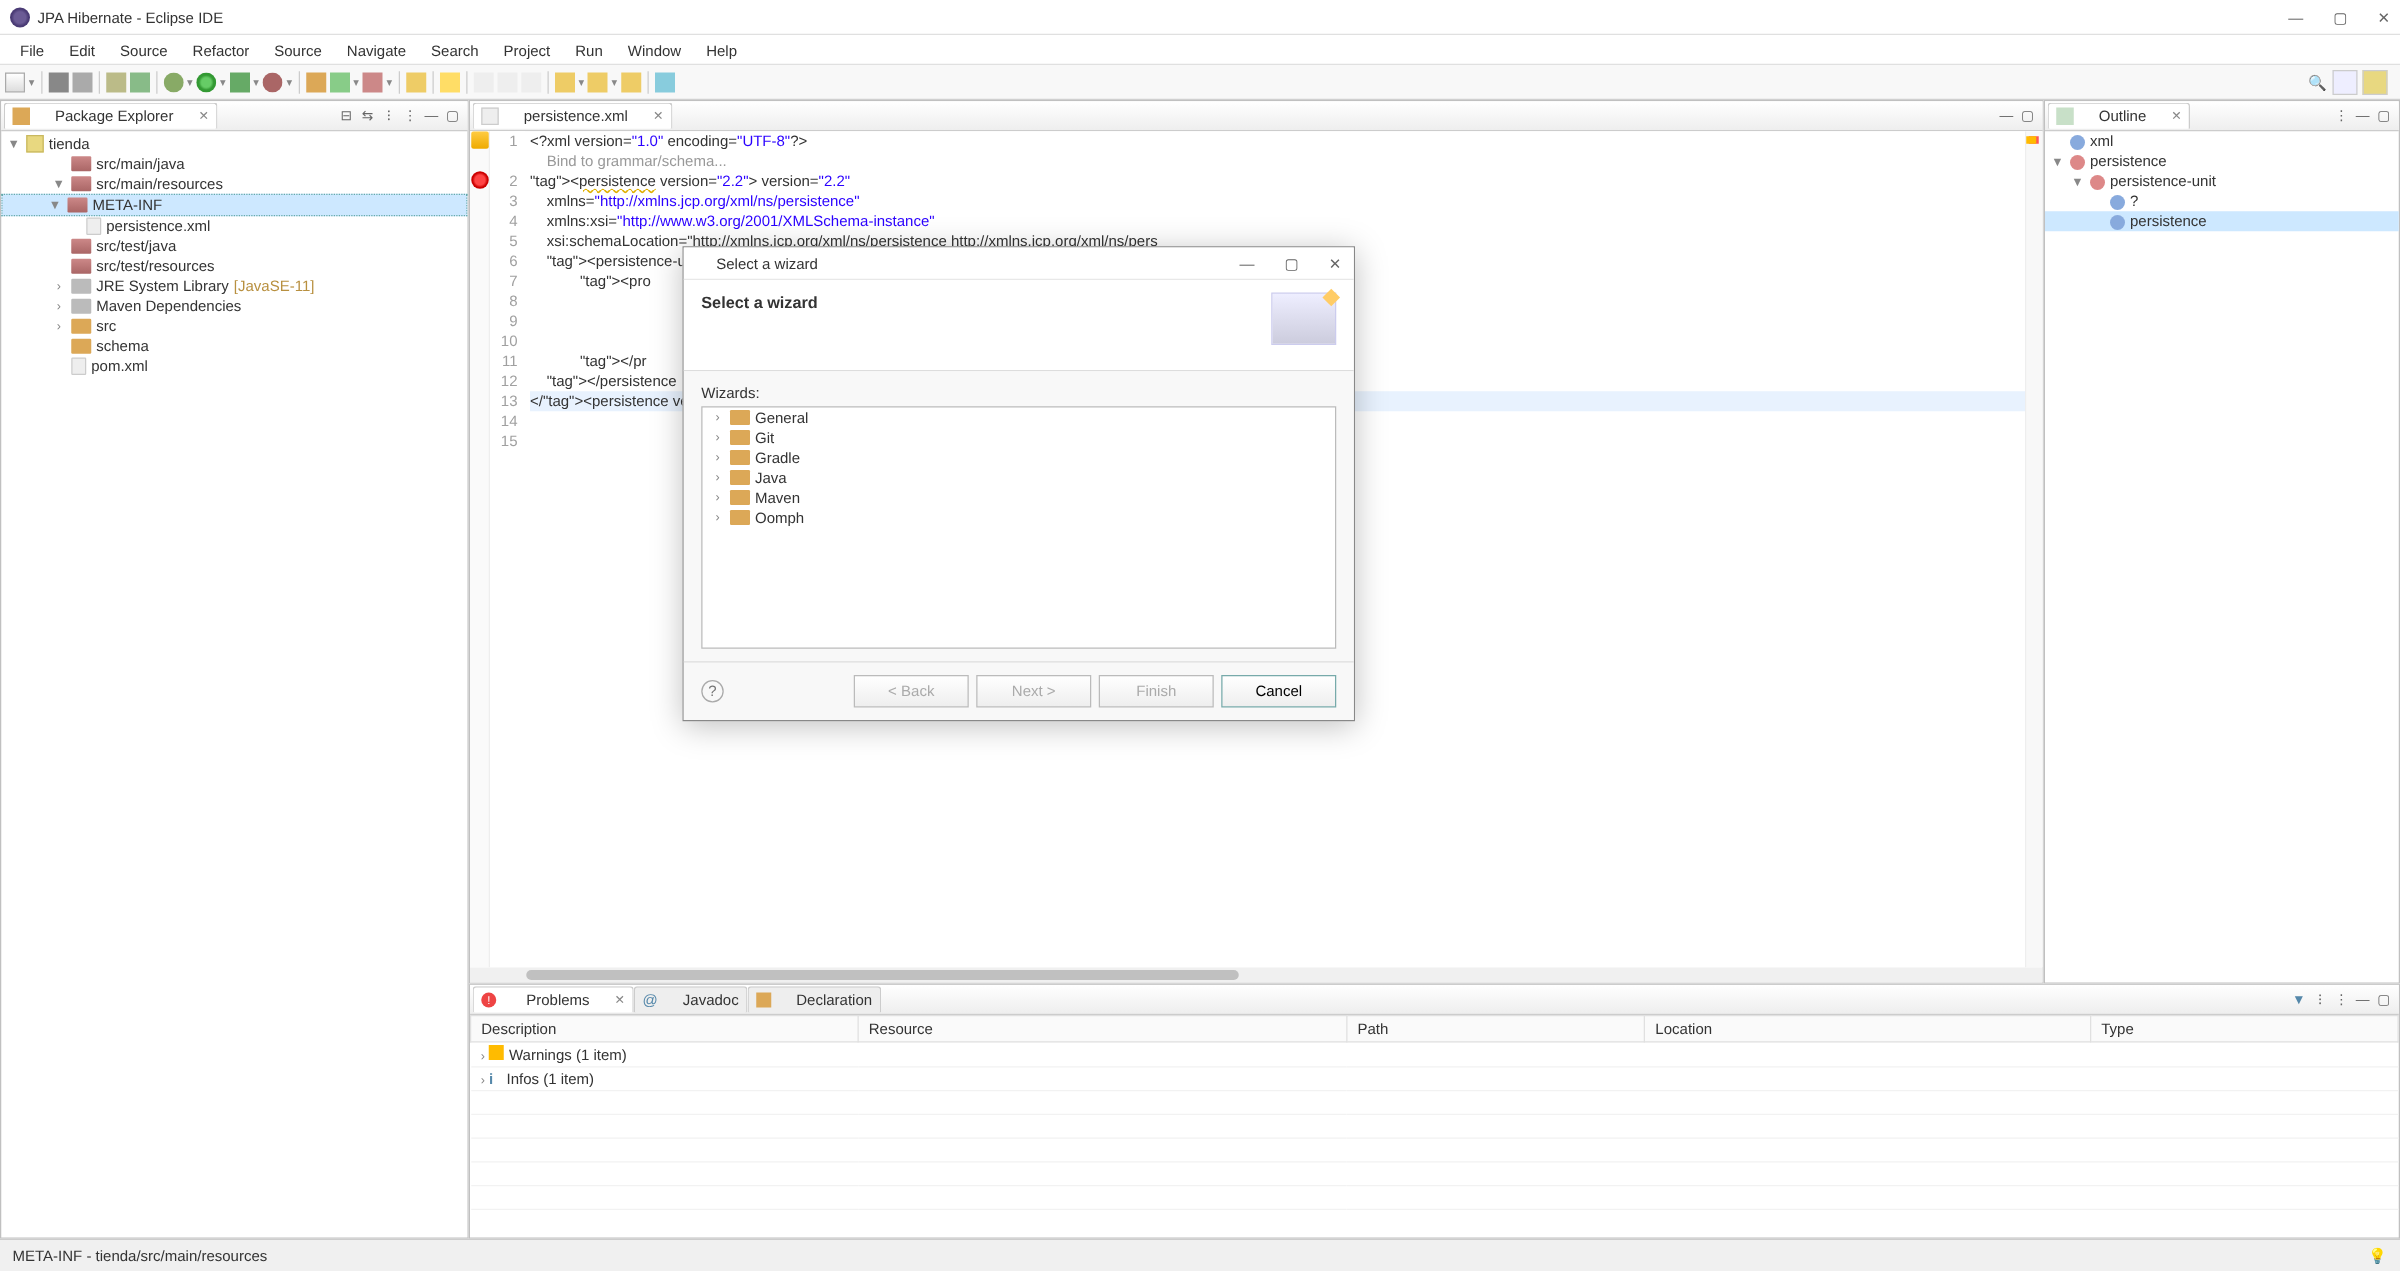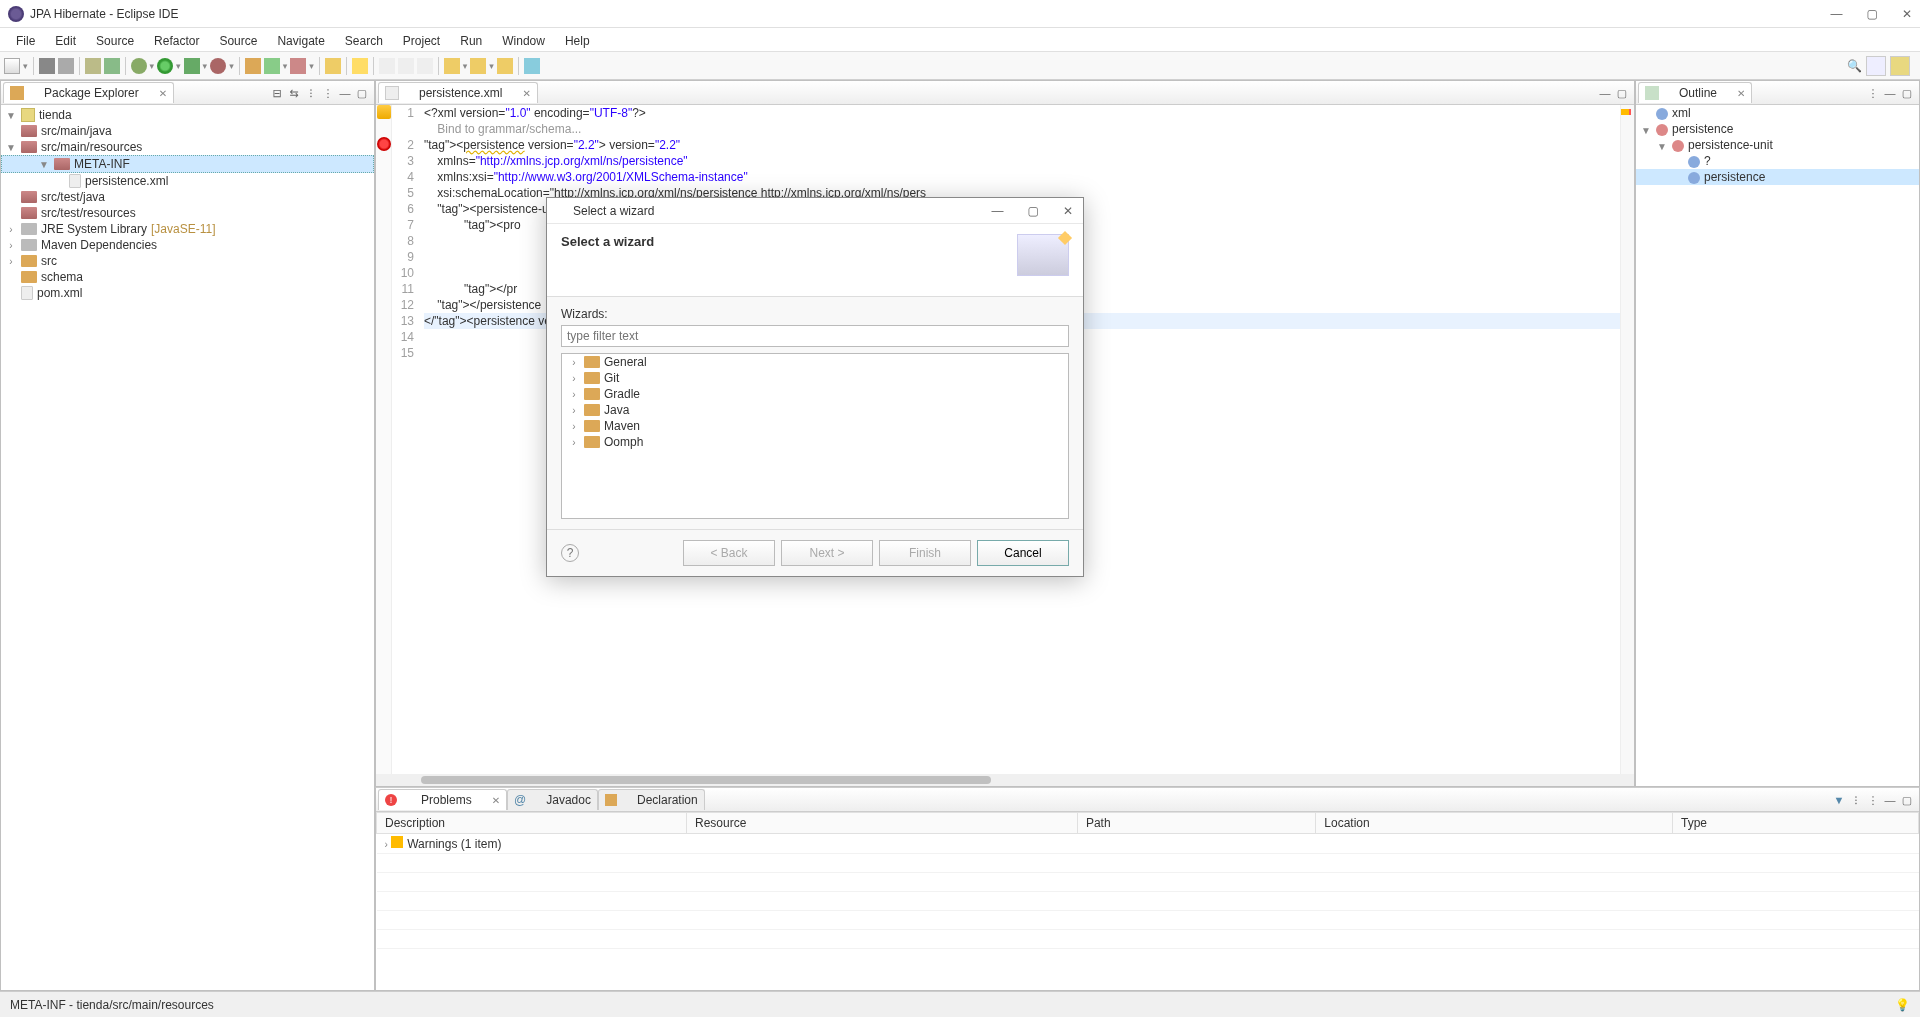--- a/index.html
+++ b/index.html
@@ -38,21 +38,21 @@
 .tree { flex:1; overflow:auto; padding:2px 0; }
 .tree-item { display:flex; align-items:center; gap:4px; padding:1px 4px; cursor:pointer; white-space:nowrap; }
 .tree-item.sel { background:#cde8ff; border:1px dotted #6aa; }
 .expand { width:12px; text-align:center; color:#888; cursor:pointer; font-size:10px; }
 .tree .fld { width:16px; height:12px; background:#dca857; border-radius:1px; }
 .tree .fld.pkg { background:linear-gradient(#c88,#a66); }
 .tree .fld.jar { background:#bbb; }
 .tree .fld.file { background:#eee; border:1px solid #ccc; width:12px; height:14px; }
 .tree .proj { width:14px; height:14px; background:#e8d880; border:1px solid #c8b860; }
 .indent0 { padding-left:4px; }
-.indent1 { padding-left:4px; }
+.indent1 { padding-left:20px;margin-left:20px; }
 .indent2 { padding-left:36px; }
 .indent3 { padding-left:52px; }
 .jre-tag { color:#b89040; }
 
 
 .editor-wrap { flex:1; display:flex; flex-direction:column; }
 .editor-area { display:flex; flex:1; min-height:0; }
 .editor { flex:1; display:flex; flex-direction:column; min-width:0; }
 .code-area { flex:1; display:flex; overflow:hidden; font-family:Consolas,monospace; font-size:13px; line-height:16px; background:#fff; position:relative; }
 .ruler { width:16px; background:#fafafa; border-right:1px solid #eee; position:relative; }
@@ -400,20 +400,27 @@
             </tr>
           </thead>
         <tbody id="ptb">
             <tr class="prow">
               <td><span class="expand">›</span> <span class="pwarn"></span>Warnings (1 item)</td>
               <td></td>
               <td></td>
               <td></td>
               <td></td>
             </tr>
+            <tr class="prow">
+              <td><span class="expand">›</span> <span class="pinfo">i</span>Infos (1 item)</td>
+              <td></td>
+              <td></td>
+              <td></td>
+              <td></td>
+            </tr>
             <tr>
               <td>&nbsp;</td>
               <td></td>
               <td></td>
               <td></td>
               <td></td>
             </tr>
             <tr>
               <td>&nbsp;</td>
               <td></td>
@@ -463,21 +470,20 @@
         <span>▢</span>
         <span>✕</span>
       </div>
     </div>
     <div class="dlg-header">
       <b>Select a wizard</b>
       <div class="dlg-header-img"></div>
     </div>
     <div class="dlg-body">
       <label>Wizards:</label>
-      <input class="dlg-filter" placeholder="type filter text" style="">
       <div class="dlg-tree" id="dlg-tree">
           <div class="dlg-item">
             <span class="expand">›</span>
             <span class="fld"></span>
             <span>General</span>
           </div>
           <div class="dlg-item">
             <span class="expand">›</span>
             <span class="fld"></span>
             <span>Git</span>

